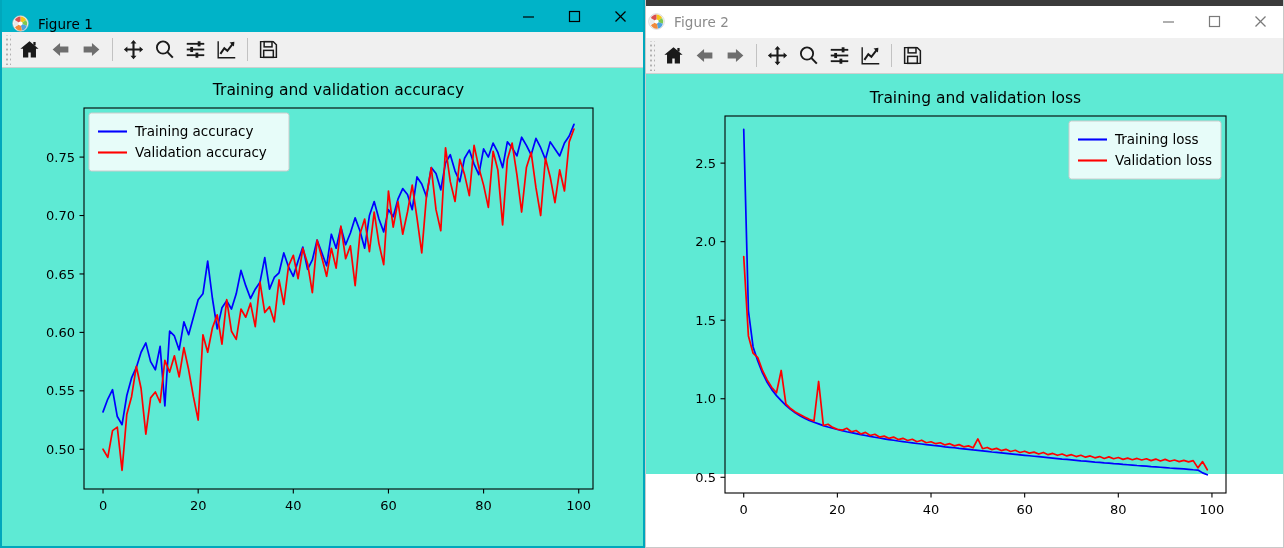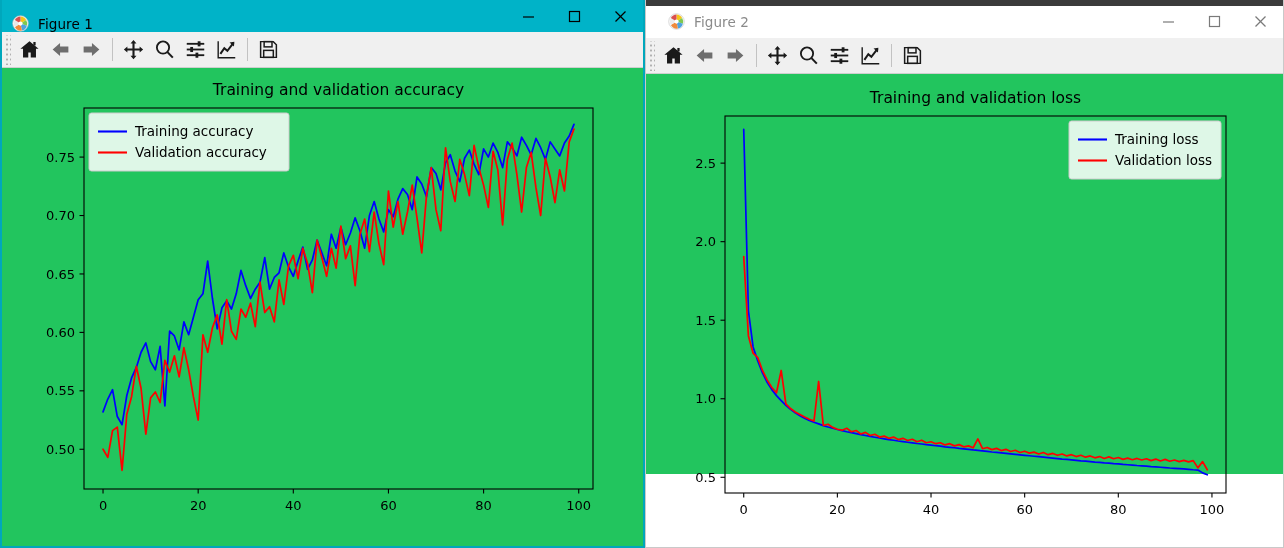--- a/index.html
+++ b/index.html
@@ -30,21 +30,21 @@
   
   #win2 {
     left: 645px; top: 0; width: 639px; height: 548px;
     border: 1px solid #c9c9c9;
     border-top: none;
   }
   #win2 .topstrip { height: 6px; background: #3b3b3b; }
   #win2 .titlebar {
     height: 32px; background: #ffffff;
     display: flex; align-items: center;
-    padding-left: 22px;
+    padding-left: 2px;
     border-bottom: 1px solid #ffffff;
   }
   #win2 .title-text { color: #8a8a8a; font-size: 13.5px; margin-left: 9px; letter-spacing: .1px; }
   #win2 .wbtn { color: #7a7a7a; }
 
   .titlebar .spacer { flex: 1; }
   .wbtn {
     width: 46px; height: 32px;
     display: flex; align-items: center; justify-content: center;
     font-size: 15px; line-height: 1;
@@ -74,21 +74,21 @@
     display: flex; align-items: center; justify-content: center;
     flex: 0 0 auto;
   }
   .tb-btn svg { display: block; }
   .tb-sep {
     width: 1px; height: 23px; background: #c2c2c2;
     margin: 0 5px; flex: 0 0 auto;
   }
 
   
-  .fig-canvas { background: #22c55e; width: 100%; text-align: right; }
+  .fig-canvas { background: #5eead4; width: 100%; text-align: right; }
   #win1 .fig-canvas { height: 478px; }
   #win2 .fig-canvas { height: 400px; }
   .fig-canvas svg { display: block; }
 
   .fig-title { font-size: 15.5px; fill: #000000; text-anchor: middle; font-family: "DejaVu Sans", sans-serif; }
   .tick-lbl  { font-size: 13px; fill: #000000; font-family: "DejaVu Sans", sans-serif; }
   .tick-y    { text-anchor: end; }
   .tick-x    { text-anchor: middle; }
   .legend-lbl{ font-size: 13.5px; fill: #000000; font-family: "DejaVu Sans", sans-serif; }
   .spine { fill: none; stroke: #000000; stroke-width: 1.1; }

